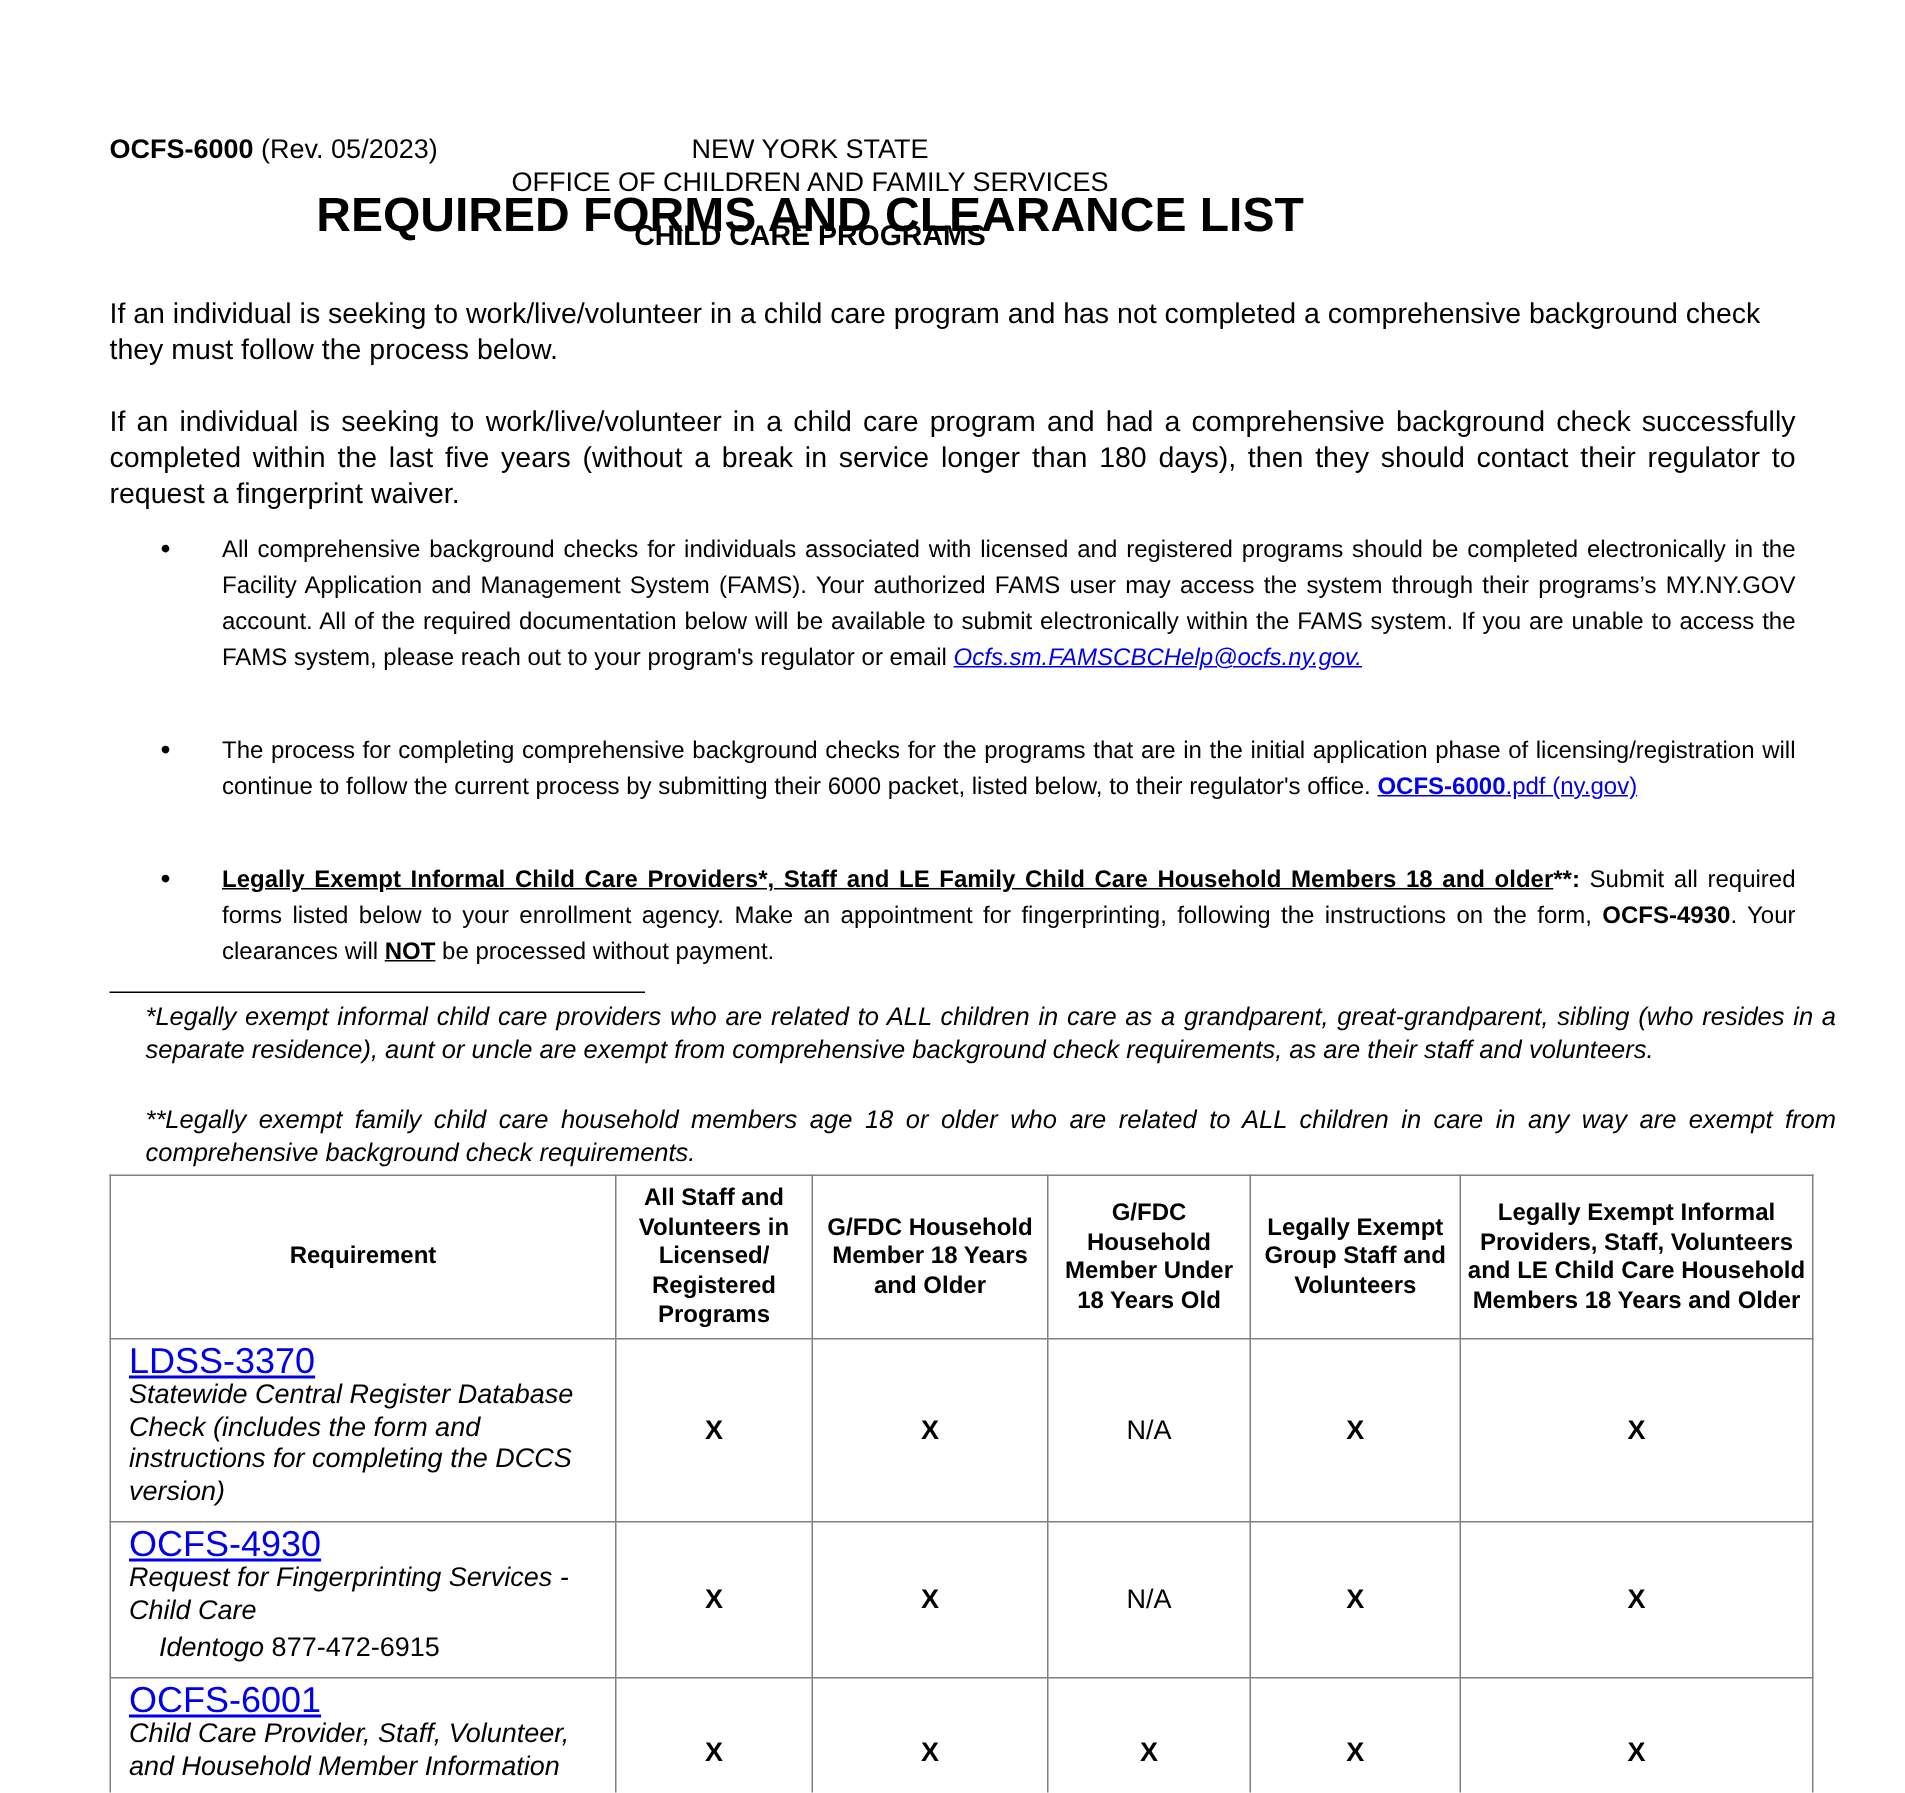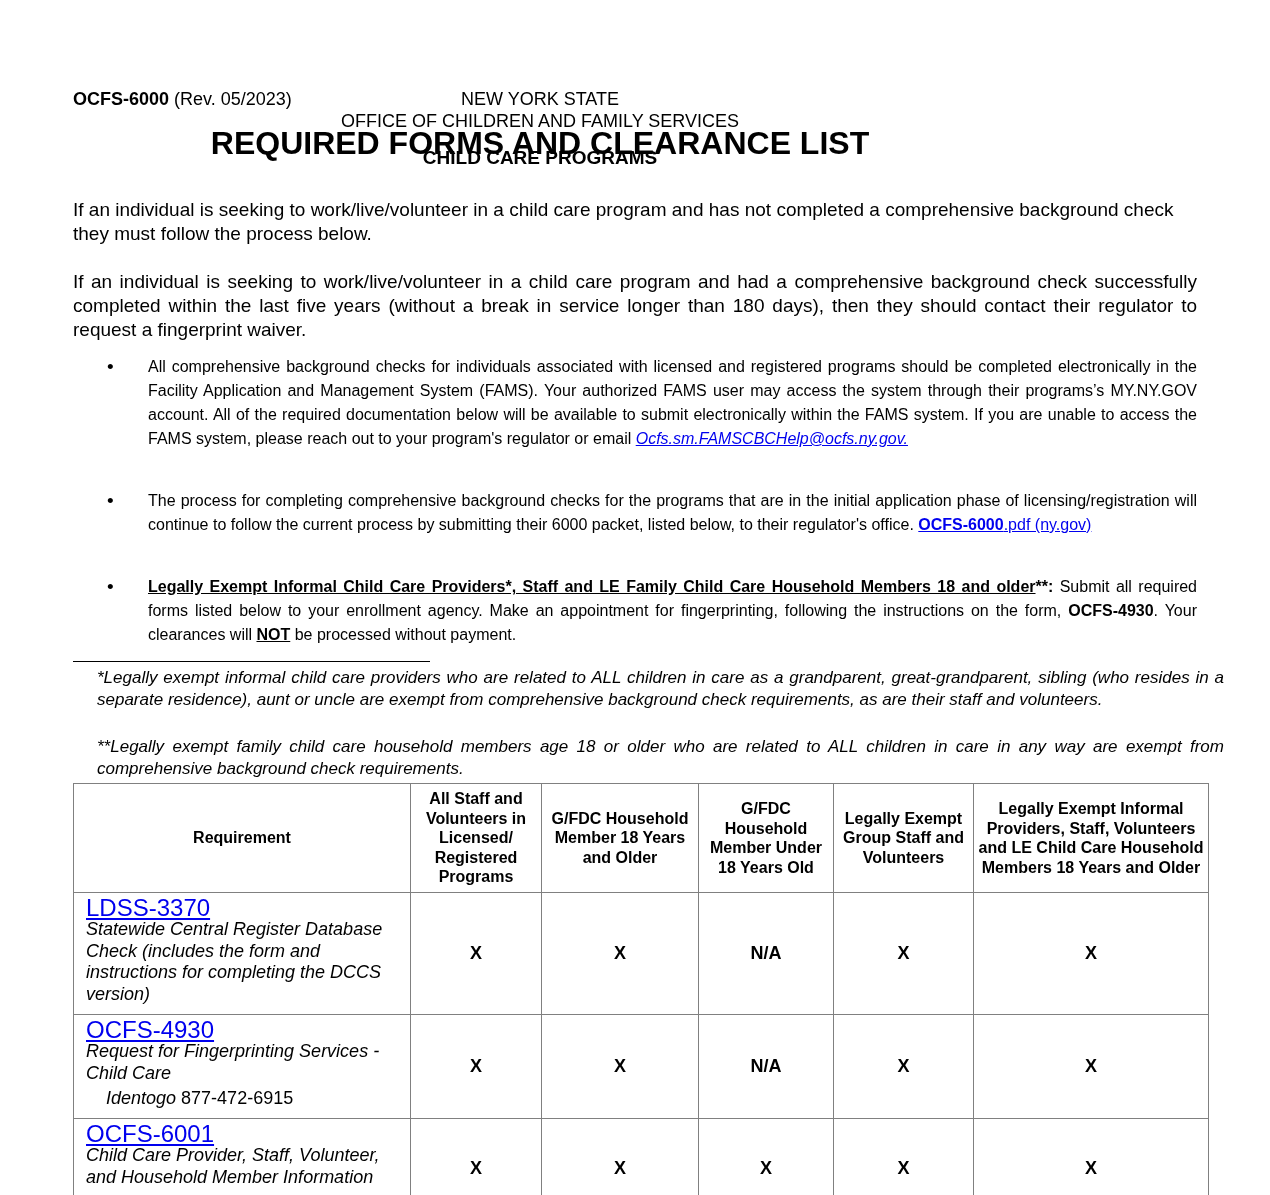--- a/index.html
+++ b/index.html
@@ -44,21 +44,21 @@
   }
   table.req { border: 1.5px solid #555; }
   table.req th { font-size: 16px; font-weight: bold; line-height: 19.5px; height: 108px; }
   table.req td.reqcell { text-align: left; vertical-align: top; padding: 4px 12px 4px 12px; font-size: 18px; line-height: 21.5px; }
   .formlink { color: #0000ee; font-weight: normal; text-decoration: underline; font-size: 24px; display: block; line-height: 22px; }
   .desc { font-style: italic; display: block; }
   .contact { display: block; margin-top: 4px; margin-left: 20px; }
   .contact i { font-style: italic; }
   td.mark { font-size: 18px; }
   td.mark.x { font-weight: bold; }
-  td.mark.na { font-weight: bold; }
+  td.mark.na { font-weight: normal; }
   tr.r1 td { height: 113px; }
   tr.r2 td { height: 95px; }
   tr.r3 td { height: 90px; }
 </style>
 </head>
 <body>
 
 <div class="abs formcode">
   <b>OCFS-6000</b>
   <span>(Rev. 05/2023)</span>

